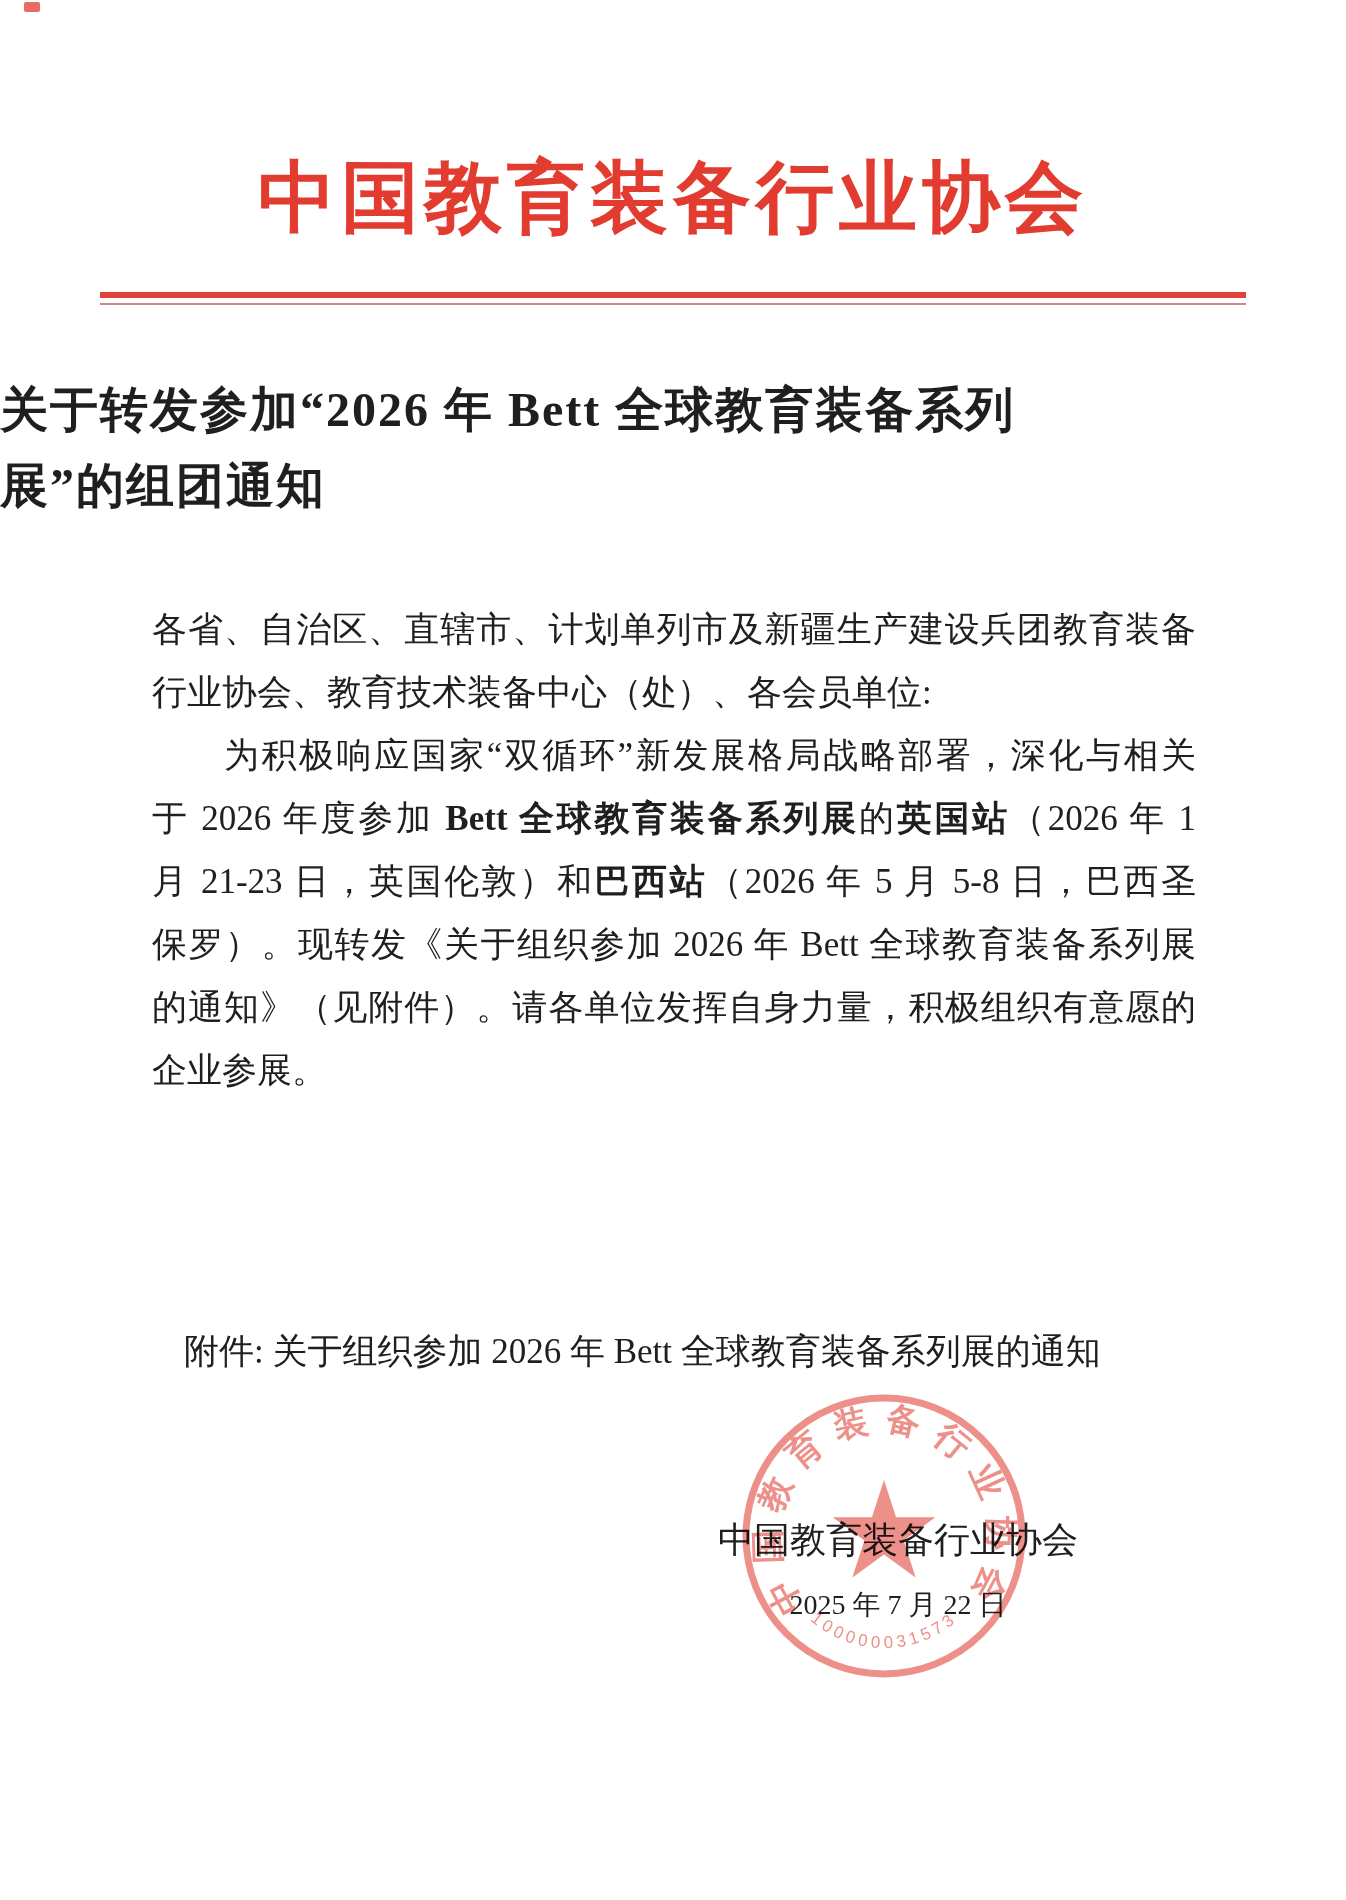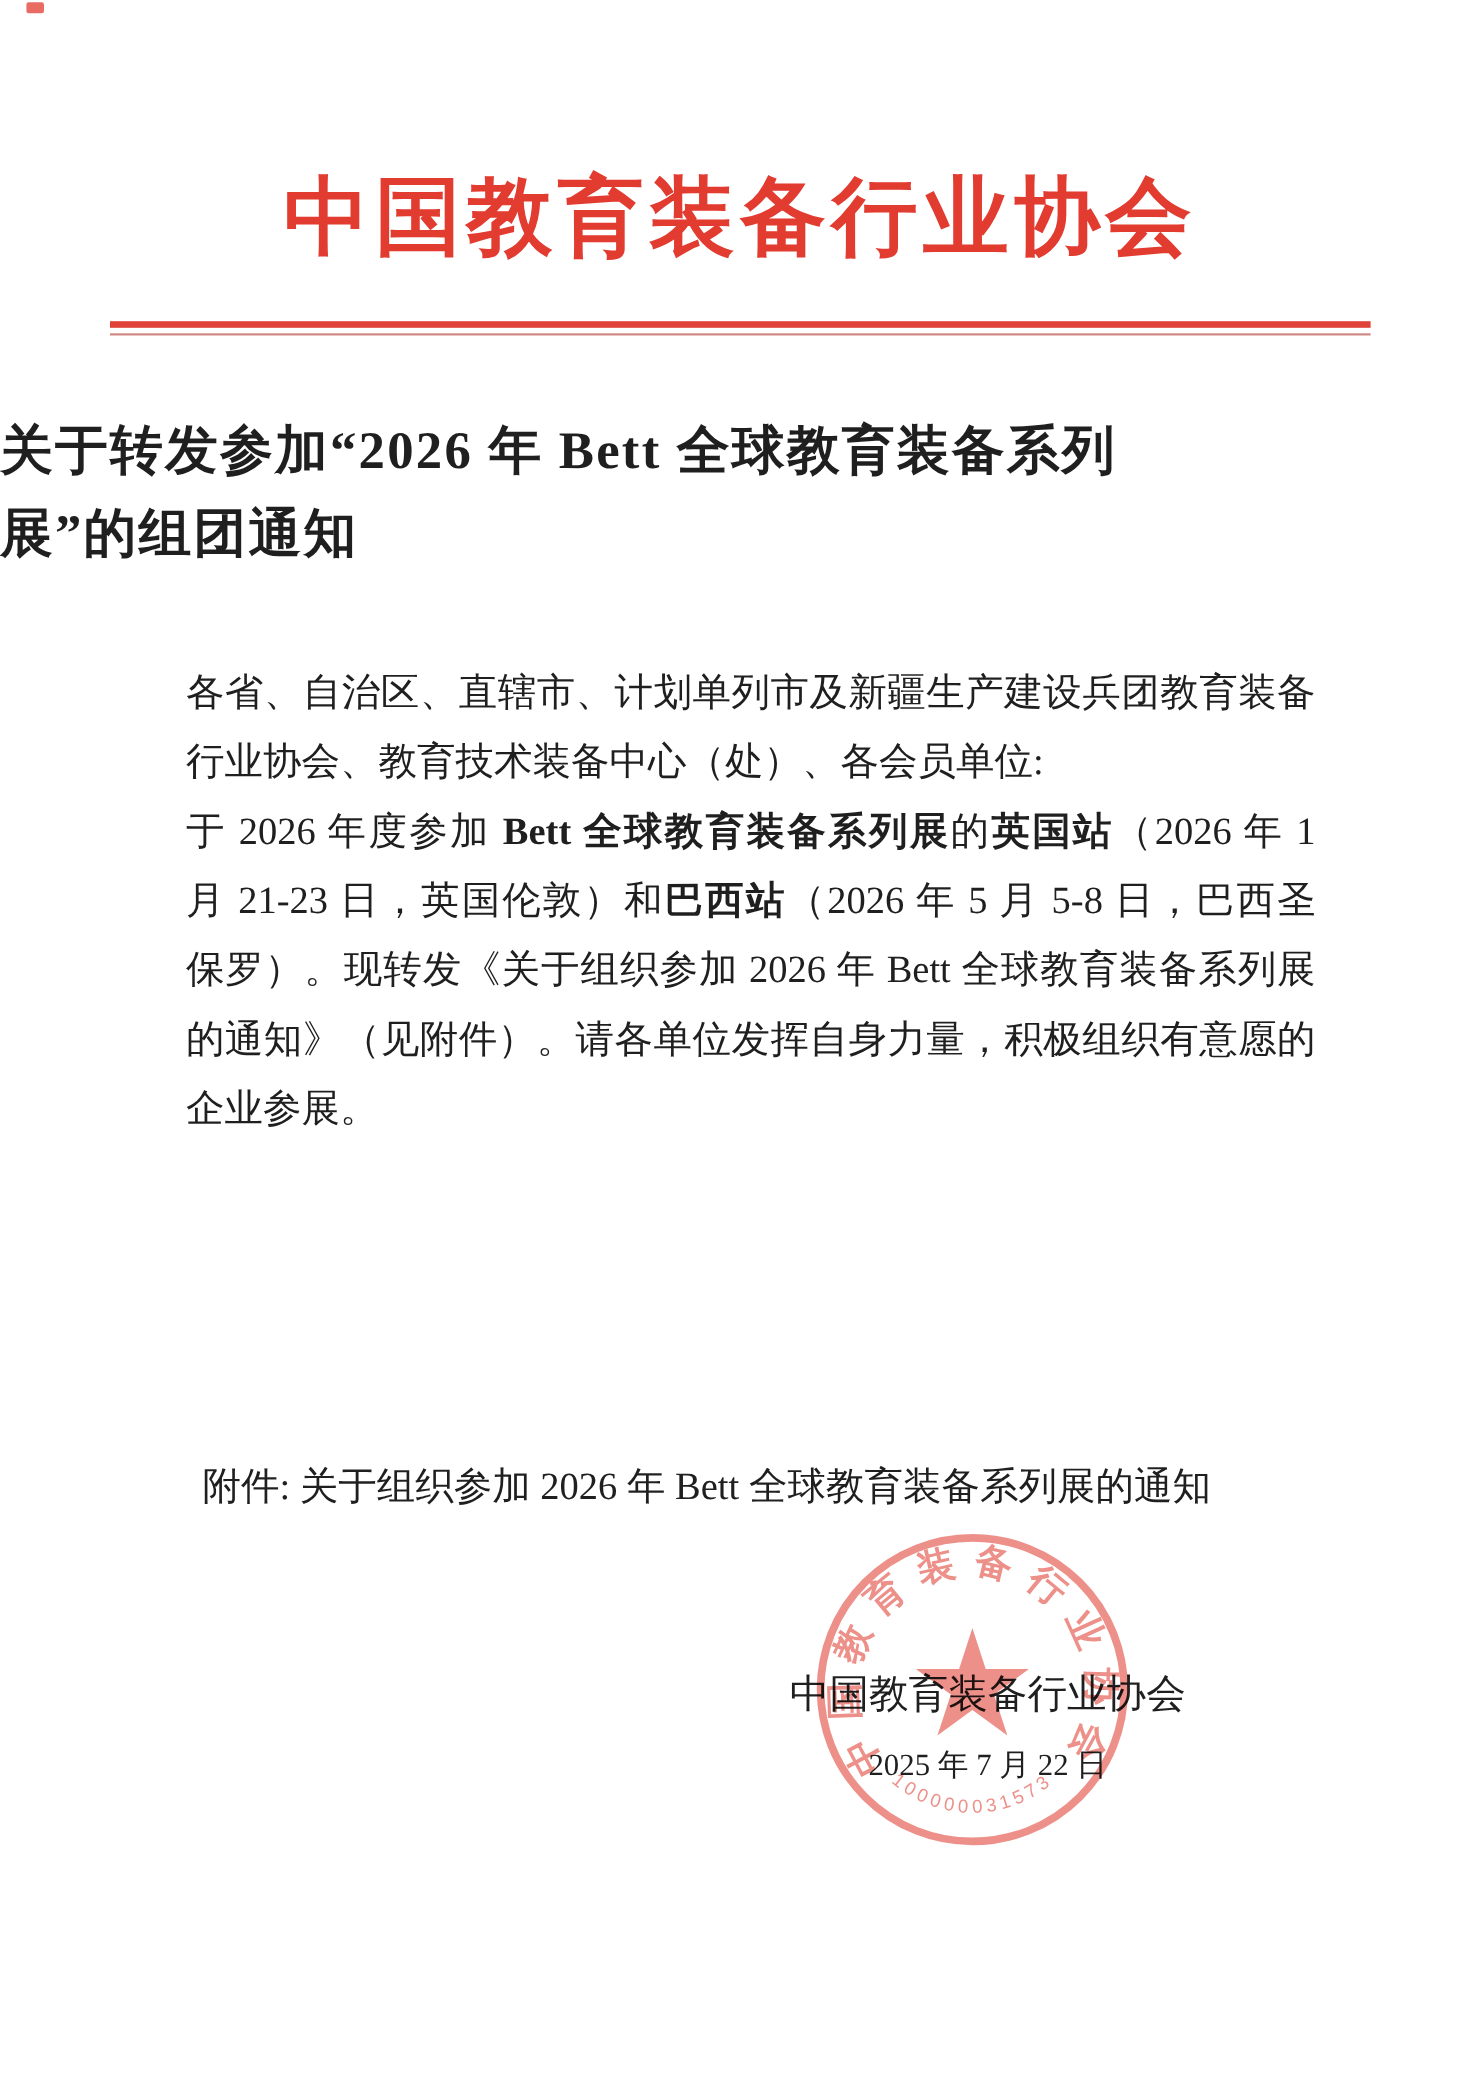--- a/index.html
+++ b/index.html
@@ -26,21 +26,21 @@
   .rule-thick{position:absolute;top:292px;left:100px;width:1146px;height:6px;background:var(--rule-red);}
   .rule-thin{position:absolute;top:303px;left:100px;width:1146px;height:2px;background:var(--rule-red-light);}
   .doc-title{
     position:absolute;top:372px;left:0;width:100%;
     font-size:48px;font-weight:bold;line-height:76px;letter-spacing:2px;
   }
   .body-text{
     position:absolute;top:598px;left:152px;width:1044px;
     font-size:35px;line-height:63px;
   }
-  .line{text-align:justify;text-align-last:justify;margin-left:17px;}
+  .line{text-align:justify;text-align-last:justify;}
   .line.end{text-align:left;text-align-last:left;}
   .line.indent{padding-left:72px;}
   .b{font-weight:bold;}
   .attachment{
     position:absolute;top:1330px;left:152px;width:1100px;padding-left:32px;
     font-size:35px;line-height:44px;white-space:nowrap;
   }
   .sig-org{
     position:absolute;top:1516px;left:698px;width:400px;text-align:center;
     font-size:36px;white-space:nowrap;
@@ -76,20 +76,21 @@
   <div class="rule-thin"></div>
 
   <div class="doc-title">
     <div>关于转发参加“2026 年 Bett 全球教育装备系列</div>
     <div>展”的组团通知</div>
   </div>
 
   <main class="body-text">
     <div class="line"><span>各省、自治区、直辖市、计划单列市及新疆生产建设兵团教育装备</span></div>
     <div class="line end"><span>行业协会、教育技术装备中心（处）、各会员单位:</span></div>
+    <div class="line indent"><span>为积极响应国家“双循环”新发展格局战略部署，深化与相关</span></div>
     <div class="line"><span>于 2026 年度参加 </span><span class="b">Bett 全球教育装备系列展</span><span>的</span><span class="b">英国站</span><span>（2026 年 1</span></div>
     <div class="line"><span>月 21-23 日，英国伦敦）和</span><span class="b">巴西站</span><span>（2026 年 5 月 5-8 日，巴西圣</span></div>
     <div class="line"><span>保罗）。现转发《关于组织参加 2026 年 Bett 全球教育装备系列展</span></div>
     <div class="line"><span>的通知》（见附件）。请各单位发挥自身力量，积极组织有意愿的</span></div>
     <div class="line end"><span>企业参展。</span></div>
   </main>
 
   <div class="attachment">附件: 关于组织参加 2026 年 Bett 全球教育装备系列展的通知</div>
 
   <div class="sig-org">中国教育装备行业协会</div>

